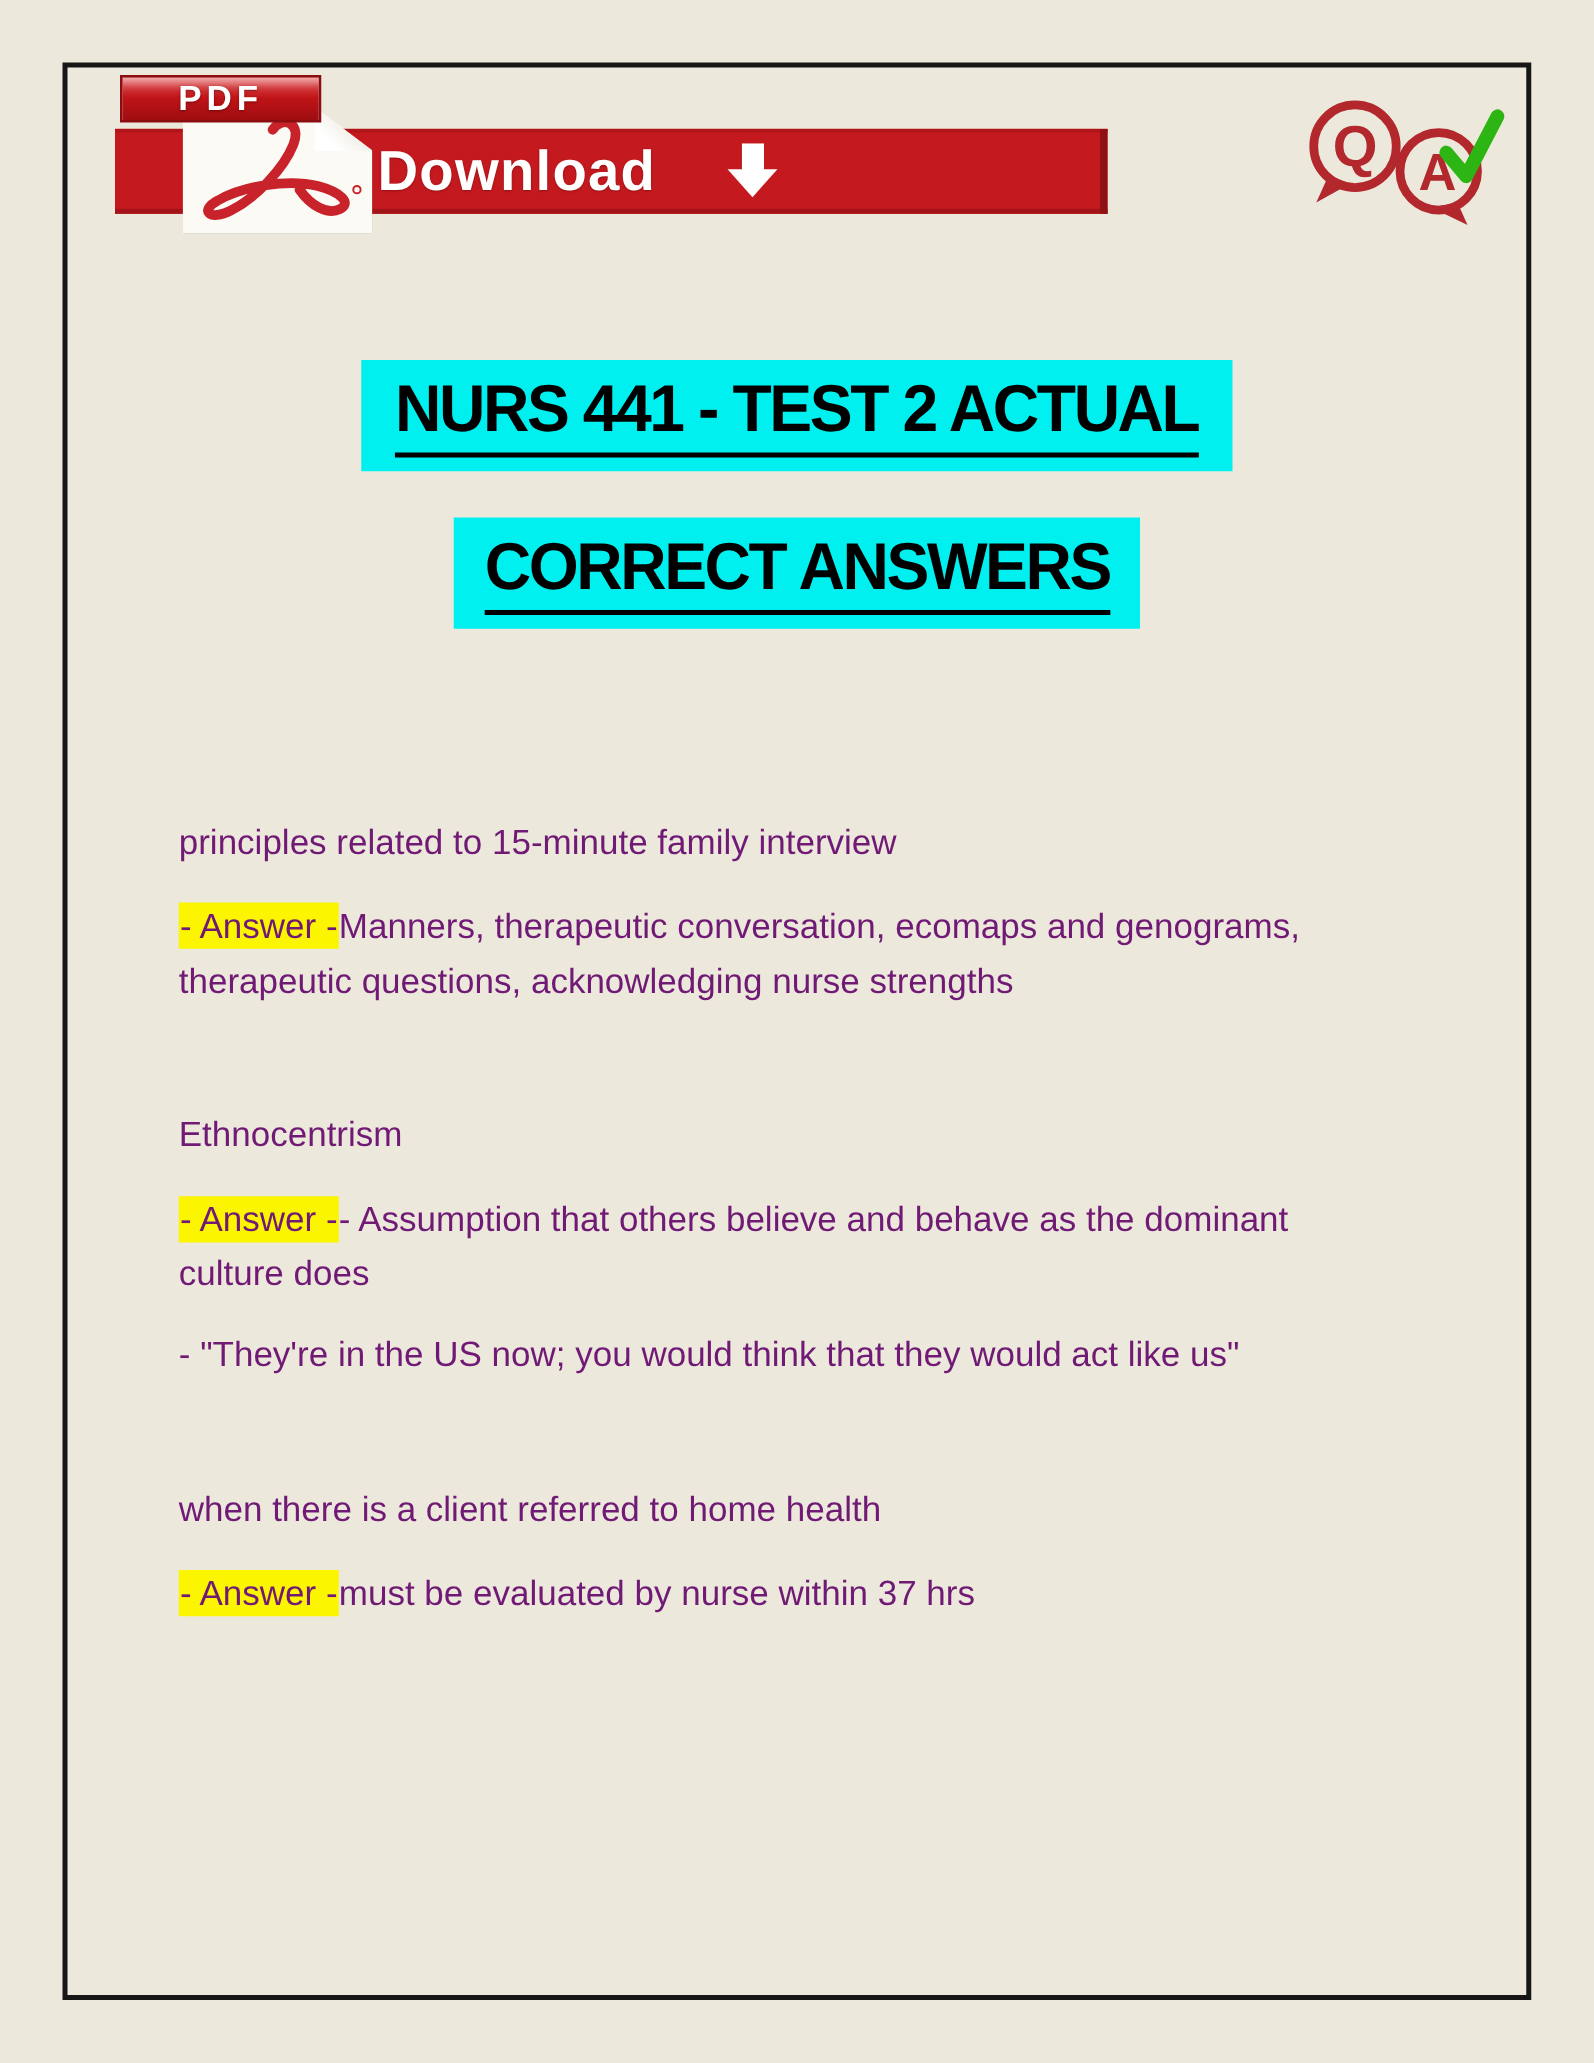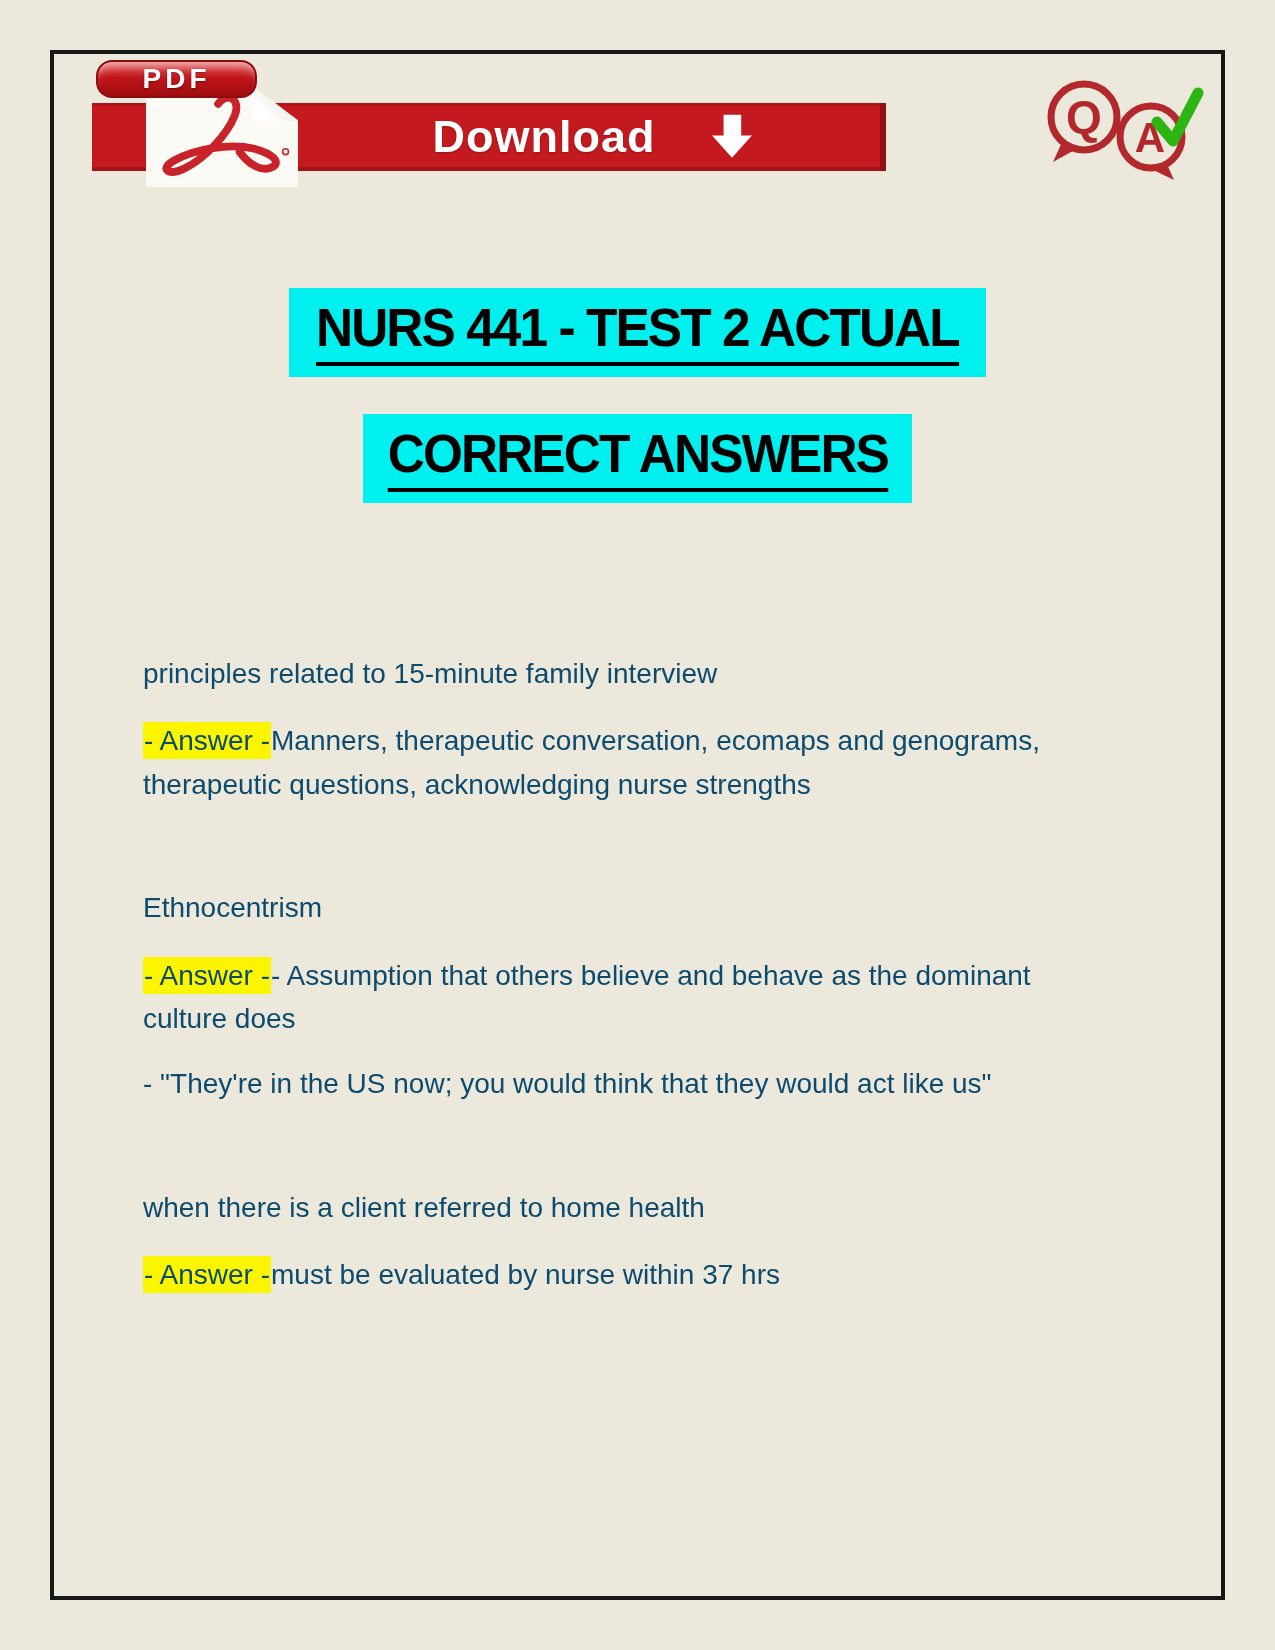--- a/index.html
+++ b/index.html
@@ -12,21 +12,21 @@
   .frame {
     position:absolute; left:50px; top:50px; width:1175px; height:1550px;
     border:4px solid #161616;
   }
 
   
   .dl-banner {
     position:absolute; left:92px; top:103px; width:794px; height:68px;
     background:#C41A1F;
     box-shadow: inset -6px 0 0 #8E1114, inset 0 -4px 0 #A31317, inset 0 3px 0 #B01519;
-    display:flex; align-items:center; justify-content:center;
+    display:flex; align-items:center; justify-content:flex-start;
     gap:54px; padding-left:210px; cursor:pointer;
   }
   .dl-label {
     color:#fff; font-weight:bold; font-size:45px; letter-spacing:1px;
     text-shadow:0 1px 2px rgba(80,0,0,.4);
   }
   .dl-arrow { width:46px; height:52px; display:block; }
 
   .pdf-page-icon {
     position:absolute; left:146px; top:86px; width:152px; height:101px;
@@ -36,21 +36,21 @@
   }
   .pdf-page-curl {
     position:absolute; right:0; top:0; width:46px; height:35px;
     background: linear-gradient(225deg, #cfccc2 0%, #f2f0e9 45%, #ffffff 75%);
     clip-path: polygon(0 0, 100% 100%, 0 100%);
   }
   .acrobat-swoosh { position:absolute; left:6px; top:10px; width:142px; height:86px; }
 
   .pdf-tab {
     position:absolute; left:96px; top:60px; width:161px; height:38px;
-    border-radius:16px;
+    border-radius:0;
     background: linear-gradient(#E2595B 0%, #C01418 48%, #9E0D11 100%);
     border:2px solid #8C0D10;
     box-shadow: inset 0 10px 8px -6px rgba(255,255,255,.55);
     display:flex; align-items:center; justify-content:center;
   }
   .pdf-tab span {
     color:#fff; font-weight:bold; font-size:28px; letter-spacing:4px;
     text-shadow:0 1px 2px rgba(60,0,0,.5);
   }
 
@@ -65,21 +65,21 @@
   .hl-text {
     display:inline-block;
     font-weight:bold; font-size:53px; letter-spacing:-2px; color:#000;
     border-bottom:4px solid #000; padding-bottom:4px;
     transform:scaleX(.97); transform-origin:center;
   }
 
   
   .main {
     position:absolute; left:143px; top:652px; width:975px;
-    font-size:28px; line-height:1.55; color:#0c4a6e;
+    font-size:28px; line-height:1.55; color:#701a75;
   }
   .qa-block { margin-bottom:80px; }
   .question { margin-bottom:24px; }
   .answer { margin:0; }
   .ans-hl { background:#FBF500; padding:3px 1px;margin-top:15px; }
   .note { margin-top:22px; margin-bottom:32px; }
 </style>
 </head>
 <body>
 

